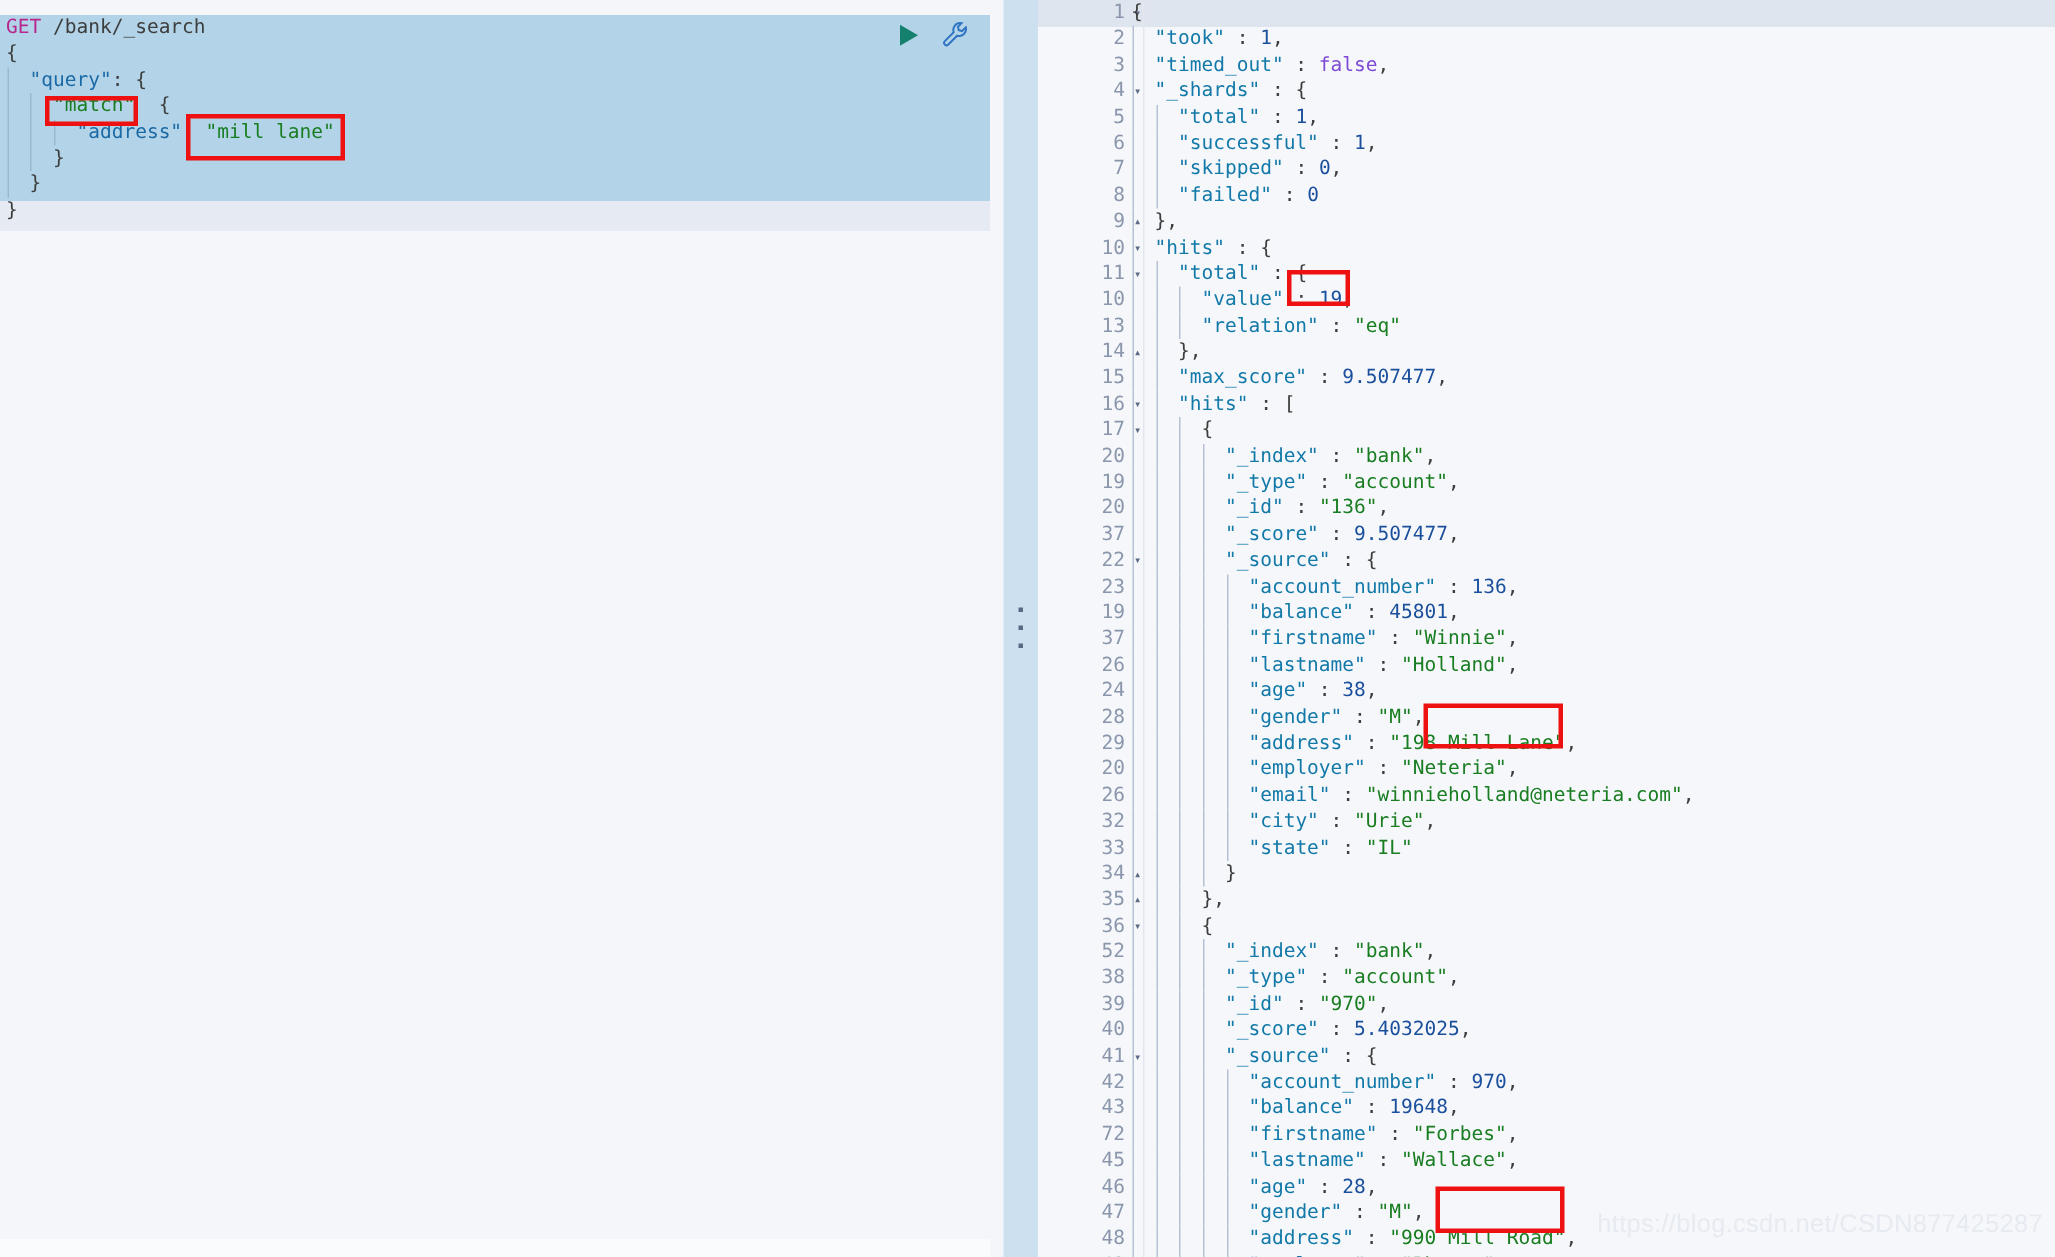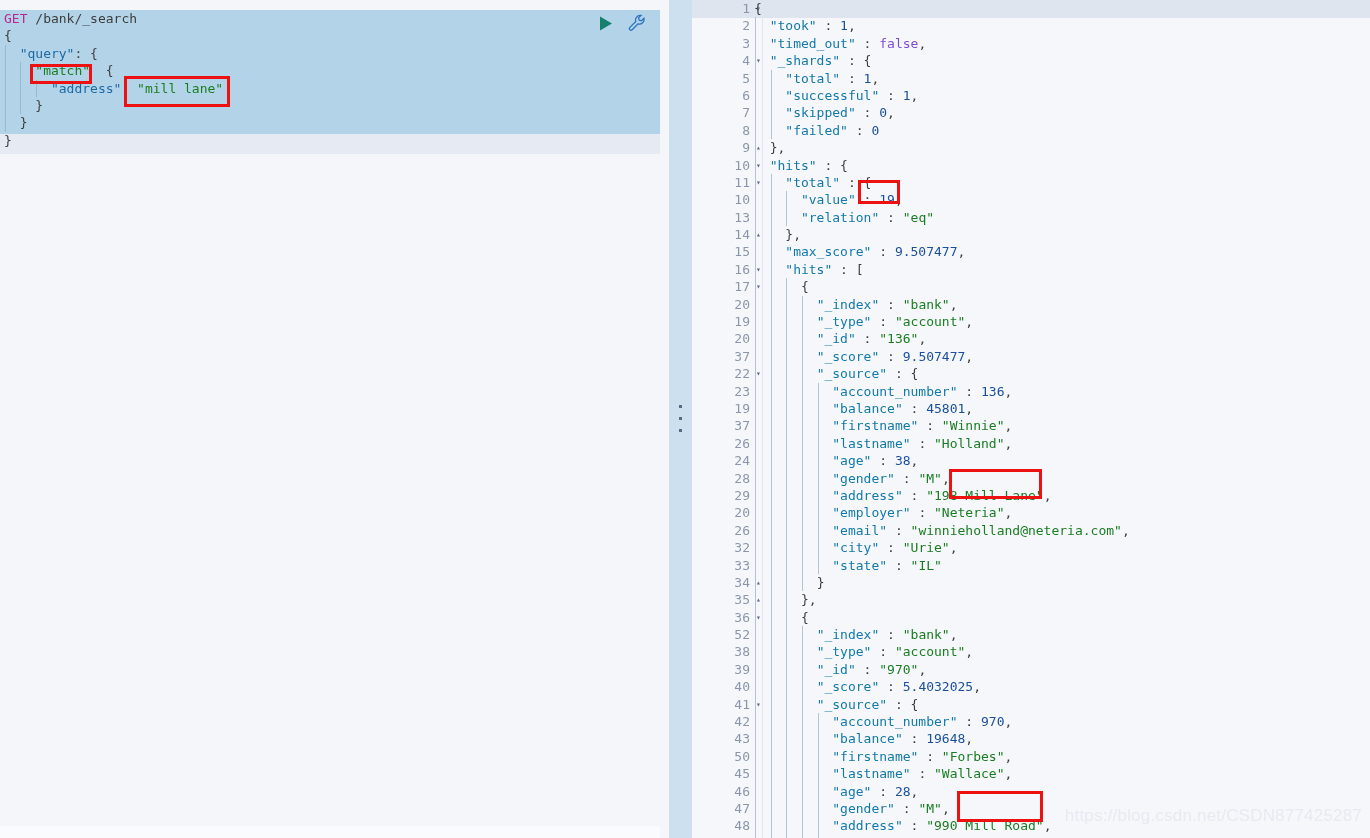--- a/index.html
+++ b/index.html
@@ -311,21 +311,21 @@
         <div class="gline">34<span class="fold">▴</span></div>
         <div class="gline">35<span class="fold">▴</span></div>
         <div class="gline">36<span class="fold">▾</span></div>
         <div class="gline">52</div>
         <div class="gline">38</div>
         <div class="gline">39</div>
         <div class="gline">40</div>
         <div class="gline">41<span class="fold">▾</span></div>
         <div class="gline">42</div>
         <div class="gline">43</div>
-        <div class="gline">50</div>
+        <div class="gline">72</div>
         <div class="gline">45</div>
         <div class="gline">46</div>
         <div class="gline">47</div>
         <div class="gline">48</div>
         <div class="gline">49</div>
       </div>
     <div id="gutter-sep"></div>
     <div id="resp-code"><div class="rline"><span class="r-punc">{</span></div><div class="rline"><span class="rguide" style="left:5.173px"></span>  <span class="r-key">"took"</span><span class="r-punc"> :</span><span class="r-punc"> </span><span class="r-num">1</span><span class="r-punc">,</span></div><div class="rline"><span class="rguide" style="left:5.173px"></span>  <span class="r-key">"timed_out"</span><span class="r-punc"> :</span><span class="r-punc"> </span><span class="r-bool">false</span><span class="r-punc">,</span></div><div class="rline"><span class="rguide" style="left:5.173px"></span>  <span class="r-key">"_shards"</span><span class="r-punc"> :</span><span class="r-punc"> </span><span class="r-punc">{</span></div><div class="rline"><span class="rguide" style="left:5.173px"></span><span class="rguide" style="left:20.813000000000002px"></span>    <span class="r-key">"total"</span><span class="r-punc"> :</span><span class="r-punc"> </span><span class="r-num">1</span><span class="r-punc">,</span></div><div class="rline"><span class="rguide" style="left:5.173px"></span><span class="rguide" style="left:20.813000000000002px"></span>    <span class="r-key">"successful"</span><span class="r-punc"> :</span><span class="r-punc"> </span><span class="r-num">1</span><span class="r-punc">,</span></div><div class="rline"><span class="rguide" style="left:5.173px"></span><span class="rguide" style="left:20.813000000000002px"></span>    <span class="r-key">"skipped"</span><span class="r-punc"> :</span><span class="r-punc"> </span><span class="r-num">0</span><span class="r-punc">,</span></div><div class="rline"><span class="rguide" style="left:5.173px"></span><span class="rguide" style="left:20.813000000000002px"></span>    <span class="r-key">"failed"</span><span class="r-punc"> :</span><span class="r-punc"> </span><span class="r-num">0</span></div><div class="rline"><span class="rguide" style="left:5.173px"></span>  <span class="r-punc">},</span></div><div class="rline"><span class="rguide" style="left:5.173px"></span>  <span class="r-key">"hits"</span><span class="r-punc"> :</span><span class="r-punc"> </span><span class="r-punc">{</span></div><div class="rline"><span class="rguide" style="left:5.173px"></span><span class="rguide" style="left:20.813000000000002px"></span>    <span class="r-key">"total"</span><span class="r-punc"> :</span><span class="r-punc"> </span><span class="r-punc">{</span></div><div class="rline"><span class="rguide" style="left:5.173px"></span><span class="rguide" style="left:20.813000000000002px"></span><span class="rguide" style="left:36.453px"></span>      <span class="r-key">"value"</span><span class="r-punc"> :</span><span class="r-punc"> </span><span class="r-num">19</span><span class="r-punc">,</span></div><div class="rline"><span class="rguide" style="left:5.173px"></span><span class="rguide" style="left:20.813000000000002px"></span><span class="rguide" style="left:36.453px"></span>      <span class="r-key">"relation"</span><span class="r-punc"> :</span><span class="r-punc"> </span><span class="r-str">"eq"</span></div><div class="rline"><span class="rguide" style="left:5.173px"></span><span class="rguide" style="left:20.813000000000002px"></span>    <span class="r-punc">},</span></div><div class="rline"><span class="rguide" style="left:5.173px"></span><span class="rguide" style="left:20.813000000000002px"></span>    <span class="r-key">"max_score"</span><span class="r-punc"> :</span><span class="r-punc"> </span><span class="r-num">9.507477</span><span class="r-punc">,</span></div><div class="rline"><span class="rguide" style="left:5.173px"></span><span class="rguide" style="left:20.813000000000002px"></span>    <span class="r-key">"hits"</span><span class="r-punc"> :</span><span class="r-punc"> </span><span class="r-punc">[</span></div><div class="rline"><span class="rguide" style="left:5.173px"></span><span class="rguide" style="left:20.813000000000002px"></span><span class="rguide" style="left:36.453px"></span>      <span class="r-punc">{</span></div><div class="rline"><span class="rguide" style="left:5.173px"></span><span class="rguide" style="left:20.813000000000002px"></span><span class="rguide" style="left:36.453px"></span><span class="rguide" style="left:52.093px"></span>        <span class="r-key">"_index"</span><span class="r-punc"> :</span><span class="r-punc"> </span><span class="r-str">"bank"</span><span class="r-punc">,</span></div><div class="rline"><span class="rguide" style="left:5.173px"></span><span class="rguide" style="left:20.813000000000002px"></span><span class="rguide" style="left:36.453px"></span><span class="rguide" style="left:52.093px"></span>        <span class="r-key">"_type"</span><span class="r-punc"> :</span><span class="r-punc"> </span><span class="r-str">"account"</span><span class="r-punc">,</span></div><div class="rline"><span class="rguide" style="left:5.173px"></span><span class="rguide" style="left:20.813000000000002px"></span><span class="rguide" style="left:36.453px"></span><span class="rguide" style="left:52.093px"></span>        <span class="r-key">"_id"</span><span class="r-punc"> :</span><span class="r-punc"> </span><span class="r-str">"136"</span><span class="r-punc">,</span></div><div class="rline"><span class="rguide" style="left:5.173px"></span><span class="rguide" style="left:20.813000000000002px"></span><span class="rguide" style="left:36.453px"></span><span class="rguide" style="left:52.093px"></span>        <span class="r-key">"_score"</span><span class="r-punc"> :</span><span class="r-punc"> </span><span class="r-num">9.507477</span><span class="r-punc">,</span></div><div class="rline"><span class="rguide" style="left:5.173px"></span><span class="rguide" style="left:20.813000000000002px"></span><span class="rguide" style="left:36.453px"></span><span class="rguide" style="left:52.093px"></span>        <span class="r-key">"_source"</span><span class="r-punc"> :</span><span class="r-punc"> </span><span class="r-punc">{</span></div><div class="rline"><span class="rguide" style="left:5.173px"></span><span class="rguide" style="left:20.813000000000002px"></span><span class="rguide" style="left:36.453px"></span><span class="rguide" style="left:52.093px"></span><span class="rguide" style="left:67.733px"></span>          <span class="r-key">"account_number"</span><span class="r-punc"> :</span><span class="r-punc"> </span><span class="r-num">136</span><span class="r-punc">,</span></div><div class="rline"><span class="rguide" style="left:5.173px"></span><span class="rguide" style="left:20.813000000000002px"></span><span class="rguide" style="left:36.453px"></span><span class="rguide" style="left:52.093px"></span><span class="rguide" style="left:67.733px"></span>          <span class="r-key">"balance"</span><span class="r-punc"> :</span><span class="r-punc"> </span><span class="r-num">45801</span><span class="r-punc">,</span></div><div class="rline"><span class="rguide" style="left:5.173px"></span><span class="rguide" style="left:20.813000000000002px"></span><span class="rguide" style="left:36.453px"></span><span class="rguide" style="left:52.093px"></span><span class="rguide" style="left:67.733px"></span>          <span class="r-key">"firstname"</span><span class="r-punc"> :</span><span class="r-punc"> </span><span class="r-str">"Winnie"</span><span class="r-punc">,</span></div><div class="rline"><span class="rguide" style="left:5.173px"></span><span class="rguide" style="left:20.813000000000002px"></span><span class="rguide" style="left:36.453px"></span><span class="rguide" style="left:52.093px"></span><span class="rguide" style="left:67.733px"></span>          <span class="r-key">"lastname"</span><span class="r-punc"> :</span><span class="r-punc"> </span><span class="r-str">"Holland"</span><span class="r-punc">,</span></div><div class="rline"><span class="rguide" style="left:5.173px"></span><span class="rguide" style="left:20.813000000000002px"></span><span class="rguide" style="left:36.453px"></span><span class="rguide" style="left:52.093px"></span><span class="rguide" style="left:67.733px"></span>          <span class="r-key">"age"</span><span class="r-punc"> :</span><span class="r-punc"> </span><span class="r-num">38</span><span class="r-punc">,</span></div><div class="rline"><span class="rguide" style="left:5.173px"></span><span class="rguide" style="left:20.813000000000002px"></span><span class="rguide" style="left:36.453px"></span><span class="rguide" style="left:52.093px"></span><span class="rguide" style="left:67.733px"></span>          <span class="r-key">"gender"</span><span class="r-punc"> :</span><span class="r-punc"> </span><span class="r-str">"M"</span><span class="r-punc">,</span></div><div class="rline"><span class="rguide" style="left:5.173px"></span><span class="rguide" style="left:20.813000000000002px"></span><span class="rguide" style="left:36.453px"></span><span class="rguide" style="left:52.093px"></span><span class="rguide" style="left:67.733px"></span>          <span class="r-key">"address"</span><span class="r-punc"> :</span><span class="r-punc"> </span><span class="r-str">"198 Mill Lane"</span><span class="r-punc">,</span></div><div class="rline"><span class="rguide" style="left:5.173px"></span><span class="rguide" style="left:20.813000000000002px"></span><span class="rguide" style="left:36.453px"></span><span class="rguide" style="left:52.093px"></span><span class="rguide" style="left:67.733px"></span>          <span class="r-key">"employer"</span><span class="r-punc"> :</span><span class="r-punc"> </span><span class="r-str">"Neteria"</span><span class="r-punc">,</span></div><div class="rline"><span class="rguide" style="left:5.173px"></span><span class="rguide" style="left:20.813000000000002px"></span><span class="rguide" style="left:36.453px"></span><span class="rguide" style="left:52.093px"></span><span class="rguide" style="left:67.733px"></span>          <span class="r-key">"email"</span><span class="r-punc"> :</span><span class="r-punc"> </span><span class="r-str">"winnieholland@neteria.com"</span><span class="r-punc">,</span></div><div class="rline"><span class="rguide" style="left:5.173px"></span><span class="rguide" style="left:20.813000000000002px"></span><span class="rguide" style="left:36.453px"></span><span class="rguide" style="left:52.093px"></span><span class="rguide" style="left:67.733px"></span>          <span class="r-key">"city"</span><span class="r-punc"> :</span><span class="r-punc"> </span><span class="r-str">"Urie"</span><span class="r-punc">,</span></div><div class="rline"><span class="rguide" style="left:5.173px"></span><span class="rguide" style="left:20.813000000000002px"></span><span class="rguide" style="left:36.453px"></span><span class="rguide" style="left:52.093px"></span><span class="rguide" style="left:67.733px"></span>          <span class="r-key">"state"</span><span class="r-punc"> :</span><span class="r-punc"> </span><span class="r-str">"IL"</span></div><div class="rline"><span class="rguide" style="left:5.173px"></span><span class="rguide" style="left:20.813000000000002px"></span><span class="rguide" style="left:36.453px"></span><span class="rguide" style="left:52.093px"></span>        <span class="r-punc">}</span></div><div class="rline"><span class="rguide" style="left:5.173px"></span><span class="rguide" style="left:20.813000000000002px"></span><span class="rguide" style="left:36.453px"></span>      <span class="r-punc">},</span></div><div class="rline"><span class="rguide" style="left:5.173px"></span><span class="rguide" style="left:20.813000000000002px"></span><span class="rguide" style="left:36.453px"></span>      <span class="r-punc">{</span></div><div class="rline"><span class="rguide" style="left:5.173px"></span><span class="rguide" style="left:20.813000000000002px"></span><span class="rguide" style="left:36.453px"></span><span class="rguide" style="left:52.093px"></span>        <span class="r-key">"_index"</span><span class="r-punc"> :</span><span class="r-punc"> </span><span class="r-str">"bank"</span><span class="r-punc">,</span></div><div class="rline"><span class="rguide" style="left:5.173px"></span><span class="rguide" style="left:20.813000000000002px"></span><span class="rguide" style="left:36.453px"></span><span class="rguide" style="left:52.093px"></span>        <span class="r-key">"_type"</span><span class="r-punc"> :</span><span class="r-punc"> </span><span class="r-str">"account"</span><span class="r-punc">,</span></div><div class="rline"><span class="rguide" style="left:5.173px"></span><span class="rguide" style="left:20.813000000000002px"></span><span class="rguide" style="left:36.453px"></span><span class="rguide" style="left:52.093px"></span>        <span class="r-key">"_id"</span><span class="r-punc"> :</span><span class="r-punc"> </span><span class="r-str">"970"</span><span class="r-punc">,</span></div><div class="rline"><span class="rguide" style="left:5.173px"></span><span class="rguide" style="left:20.813000000000002px"></span><span class="rguide" style="left:36.453px"></span><span class="rguide" style="left:52.093px"></span>        <span class="r-key">"_score"</span><span class="r-punc"> :</span><span class="r-punc"> </span><span class="r-num">5.4032025</span><span class="r-punc">,</span></div><div class="rline"><span class="rguide" style="left:5.173px"></span><span class="rguide" style="left:20.813000000000002px"></span><span class="rguide" style="left:36.453px"></span><span class="rguide" style="left:52.093px"></span>        <span class="r-key">"_source"</span><span class="r-punc"> :</span><span class="r-punc"> </span><span class="r-punc">{</span></div><div class="rline"><span class="rguide" style="left:5.173px"></span><span class="rguide" style="left:20.813000000000002px"></span><span class="rguide" style="left:36.453px"></span><span class="rguide" style="left:52.093px"></span><span class="rguide" style="left:67.733px"></span>          <span class="r-key">"account_number"</span><span class="r-punc"> :</span><span class="r-punc"> </span><span class="r-num">970</span><span class="r-punc">,</span></div><div class="rline"><span class="rguide" style="left:5.173px"></span><span class="rguide" style="left:20.813000000000002px"></span><span class="rguide" style="left:36.453px"></span><span class="rguide" style="left:52.093px"></span><span class="rguide" style="left:67.733px"></span>          <span class="r-key">"balance"</span><span class="r-punc"> :</span><span class="r-punc"> </span><span class="r-num">19648</span><span class="r-punc">,</span></div><div class="rline"><span class="rguide" style="left:5.173px"></span><span class="rguide" style="left:20.813000000000002px"></span><span class="rguide" style="left:36.453px"></span><span class="rguide" style="left:52.093px"></span><span class="rguide" style="left:67.733px"></span>          <span class="r-key">"firstname"</span><span class="r-punc"> :</span><span class="r-punc"> </span><span class="r-str">"Forbes"</span><span class="r-punc">,</span></div><div class="rline"><span class="rguide" style="left:5.173px"></span><span class="rguide" style="left:20.813000000000002px"></span><span class="rguide" style="left:36.453px"></span><span class="rguide" style="left:52.093px"></span><span class="rguide" style="left:67.733px"></span>          <span class="r-key">"lastname"</span><span class="r-punc"> :</span><span class="r-punc"> </span><span class="r-str">"Wallace"</span><span class="r-punc">,</span></div><div class="rline"><span class="rguide" style="left:5.173px"></span><span class="rguide" style="left:20.813000000000002px"></span><span class="rguide" style="left:36.453px"></span><span class="rguide" style="left:52.093px"></span><span class="rguide" style="left:67.733px"></span>          <span class="r-key">"age"</span><span class="r-punc"> :</span><span class="r-punc"> </span><span class="r-num">28</span><span class="r-punc">,</span></div><div class="rline"><span class="rguide" style="left:5.173px"></span><span class="rguide" style="left:20.813000000000002px"></span><span class="rguide" style="left:36.453px"></span><span class="rguide" style="left:52.093px"></span><span class="rguide" style="left:67.733px"></span>          <span class="r-key">"gender"</span><span class="r-punc"> :</span><span class="r-punc"> </span><span class="r-str">"M"</span><span class="r-punc">,</span></div><div class="rline"><span class="rguide" style="left:5.173px"></span><span class="rguide" style="left:20.813000000000002px"></span><span class="rguide" style="left:36.453px"></span><span class="rguide" style="left:52.093px"></span><span class="rguide" style="left:67.733px"></span>          <span class="r-key">"address"</span><span class="r-punc"> :</span><span class="r-punc"> </span><span class="r-str">"990 Mill Road"</span><span class="r-punc">,</span></div><div class="rline"><span class="rguide" style="left:5.173px"></span><span class="rguide" style="left:20.813000000000002px"></span><span class="rguide" style="left:36.453px"></span><span class="rguide" style="left:52.093px"></span><span class="rguide" style="left:67.733px"></span>          <span class="r-key">"employer"</span><span class="r-punc"> :</span><span class="r-punc"> </span><span class="r-str">"Pheast"</span><span class="r-punc">,</span></div></div>
   <div class="redbox" style="left: 166px; top: 180px; width: 42px; height: 24px;"></div>
       <div class="redbox" style="left: 257px; top: 469px; width: 93px; height: 30px;"></div>

